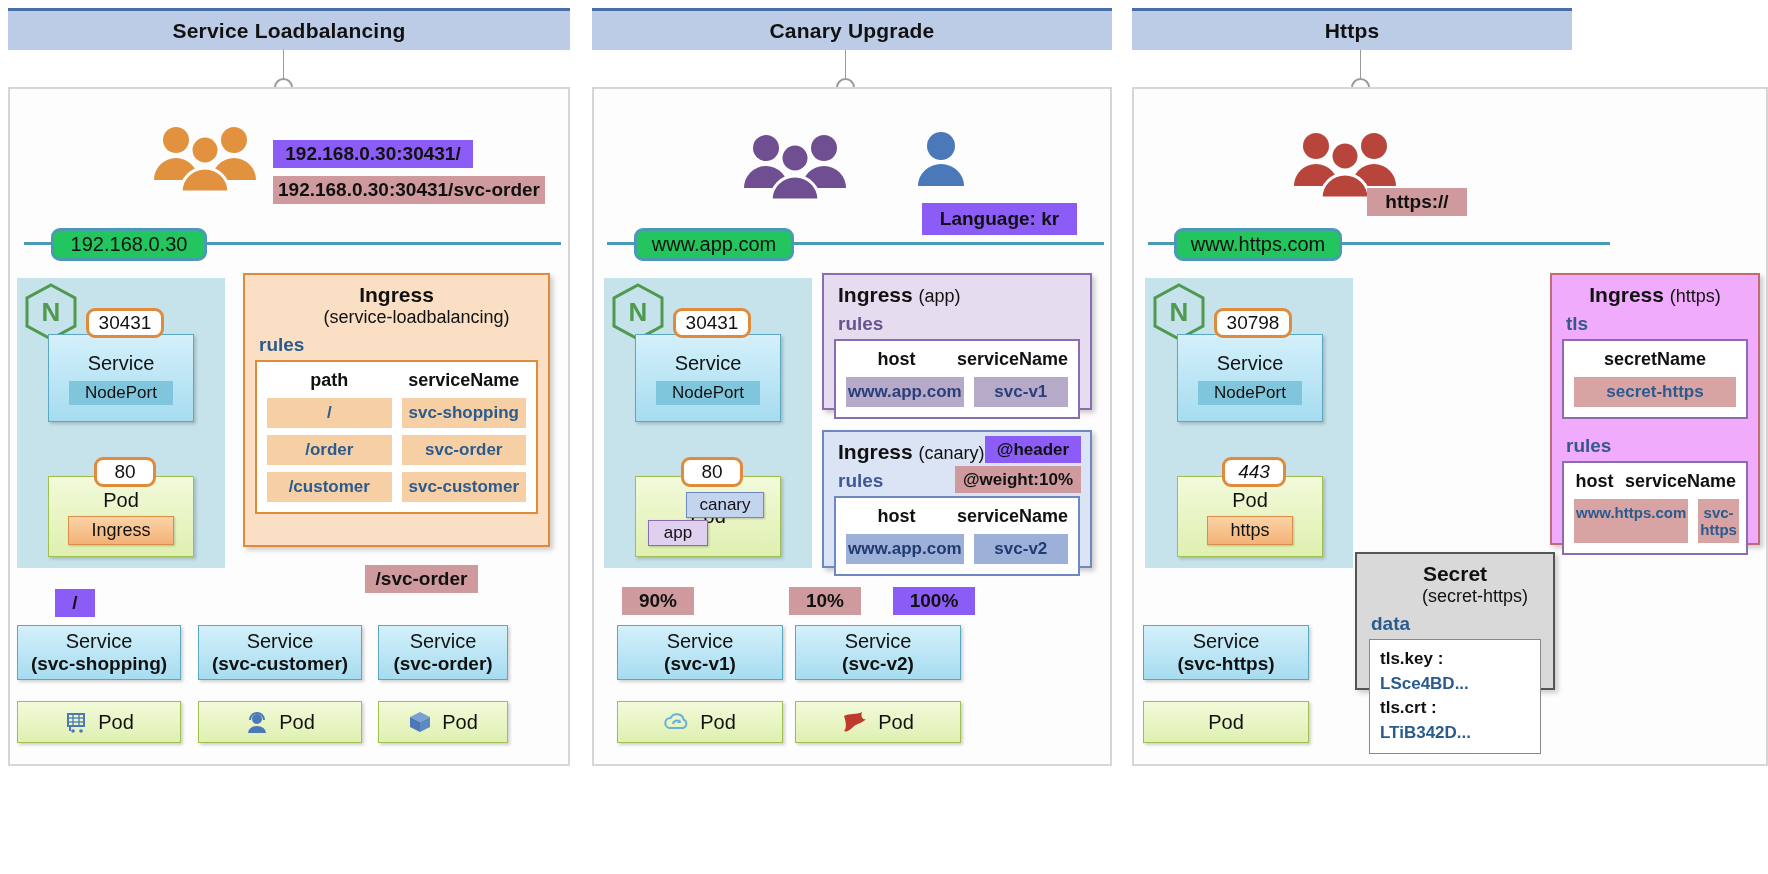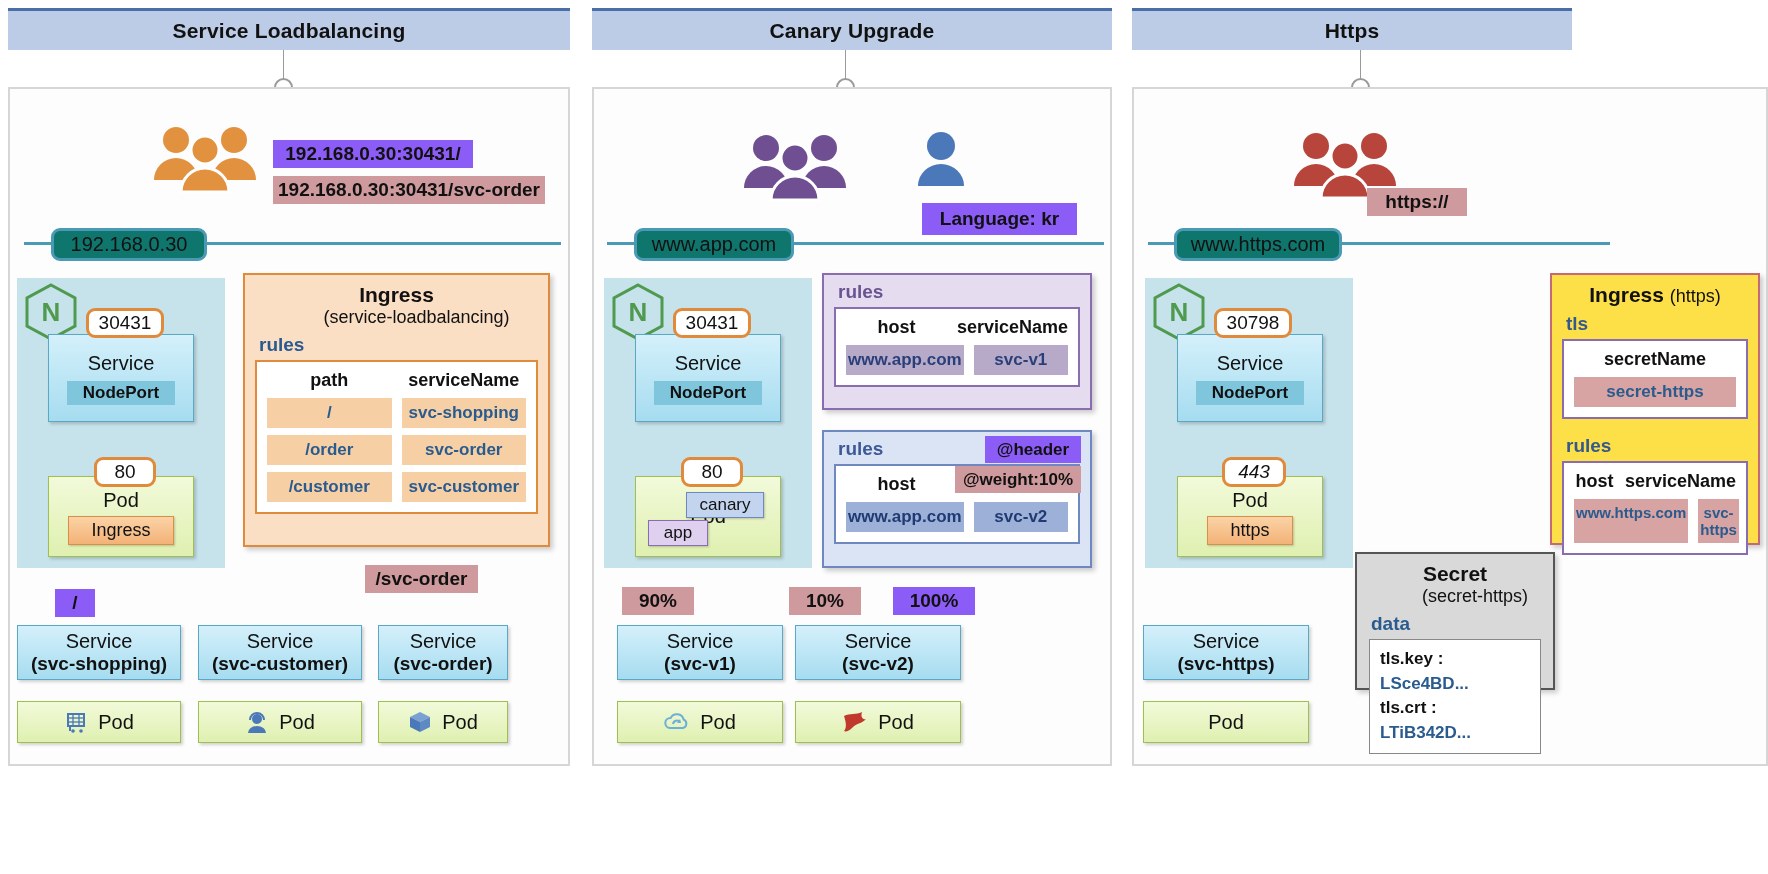--- a/index.html
+++ b/index.html
@@ -36,21 +36,21 @@
     border: 2px solid #d6d6d6;
   }
 
   
   .abs { position: absolute; }
 
   
   .nodeline { position: absolute; height: 3px; background: #4a99b5; }
   .hostbox {
     position: absolute;
-    background: #0f766e;
+    background: #22c55e;
     border: 3px solid #4a99b5;
     border-radius: 9px;
     display: flex; align-items: center; justify-content: center;
     font-size: 20px; color: #111;
     z-index: 4;
   }
 
   
   .cluster {
     position: absolute;
@@ -72,21 +72,21 @@
   
   .svcbox {
     position: absolute;
     background: linear-gradient(#d4f0fb, #a6dcf0);
     border: 1px solid #5aa8c4;
     box-shadow: 2px 2px 3px rgba(0,0,0,.18);
     display: flex; flex-direction: column; align-items: center; justify-content: center;
     font-size: 20px; color: #111;
   }
   .svcbox .sub {
-    background: #7fc5dc; padding: 2px 16px; font-size: 17px; margin-top: 6px; font-weight: bold;
+    background: #7fc5dc; padding: 2px 16px; font-size: 17px; margin-top: 6px;
   }
   .svcbox.plain { gap: 0; }
   .svcbox .l1 { font-size: 20px; }
   .svcbox .l2 { font-size: 19px; font-weight: bold; }
 
   
   .podbox {
     position: absolute;
     background: linear-gradient(#f2fada, #dff0b0);
     border: 1px solid #9fbf50;
@@ -149,21 +149,21 @@
   .card.purple .tbl { border: 2px solid #8a6db0; }
   .card.purple .tbl-cell.v { background: #b7aac9; color: #2a3f7a; }
 
   
   .card.blue { background: #dbe4f5; border: 2px solid #7088c0; }
   .card.blue .section-label { color: #3e5a96; }
   .card.blue .tbl { border: 2px solid #7088c0; }
   .card.blue .tbl-cell.v { background: #9db0d8; color: #203a72; }
 
   
-  .card.pink { background: #fde047; border: 2px solid #c46a74; }
+  .card.pink { background: #f0abfc; border: 2px solid #c46a74; }
   .card.pink .section-label { color: #35598c; }
   .card.pink .tbl { border: 2px solid #8a6db0; }
   .card.pink .tbl-cell.v { background: #d8a3a3; color: #2a5b8f; }
 
   
   .card.gray { background: #d9d9d9; border: 2px solid #555; }
   .card.gray .ctitle { font-size: 21px; }
   .card.gray .section-label { color: #2a5b8f; }
   .card.gray .kv {
     background: #ffffff; border: 1px solid #888;
@@ -410,34 +410,42 @@
     <span>Pod</span>
   </div>
   <div class="abs" style="left:686px; top:492px; width:78px; height:26px; background:#c3d4ee; border:1px solid #7088c0; box-shadow:1px 1px 2px rgba(0,0,0,.2); display:flex; align-items:center; justify-content:center; font-size:17px; color:#111;">
     <span>canary</span>
   </div>
   <div class="abs" style="left:648px; top:520px; width:60px; height:26px; background:#dfd0ef; border:1px solid #8a6db0; box-shadow:1px 1px 2px rgba(0,0,0,.2); display:flex; align-items:center; justify-content:center; font-size:17px; color:#111;">
     <span>app</span>
   </div>
 
   <div class="card purple" style="left:822px; top:273px; width:270px; height:137px;">
+    <div class="ctitle" style="text-align:left; padding-left:14px;">
+      <span>Ingress</span>
+      <span class="paren">(app)</span>
+    </div>
     <div class="section-label">rules</div>
     <div class="tbl">
       <div class="tbl-head">
         <div>host</div>
         <div>serviceName</div>
       </div>
       <div class="tbl-row">
         <div class="tbl-cell v">www.app.com</div>
         <div class="tbl-cell v">svc-v1</div>
       </div>
     </div>
   </div>
 
   <div class="card blue" style="left:822px; top:430px; width:270px; height:138px;">
+    <div class="ctitle" style="text-align:left; padding-left:14px;">
+      <span>Ingress</span>
+      <span class="paren">(canary)</span>
+    </div>
     <div class="section-label">rules</div>
     <div class="tbl">
       <div class="tbl-head">
         <div>host</div>
         <div>serviceName</div>
       </div>
       <div class="tbl-row">
         <div class="tbl-cell v">www.app.com</div>
         <div class="tbl-cell v">svc-v2</div>
       </div>

